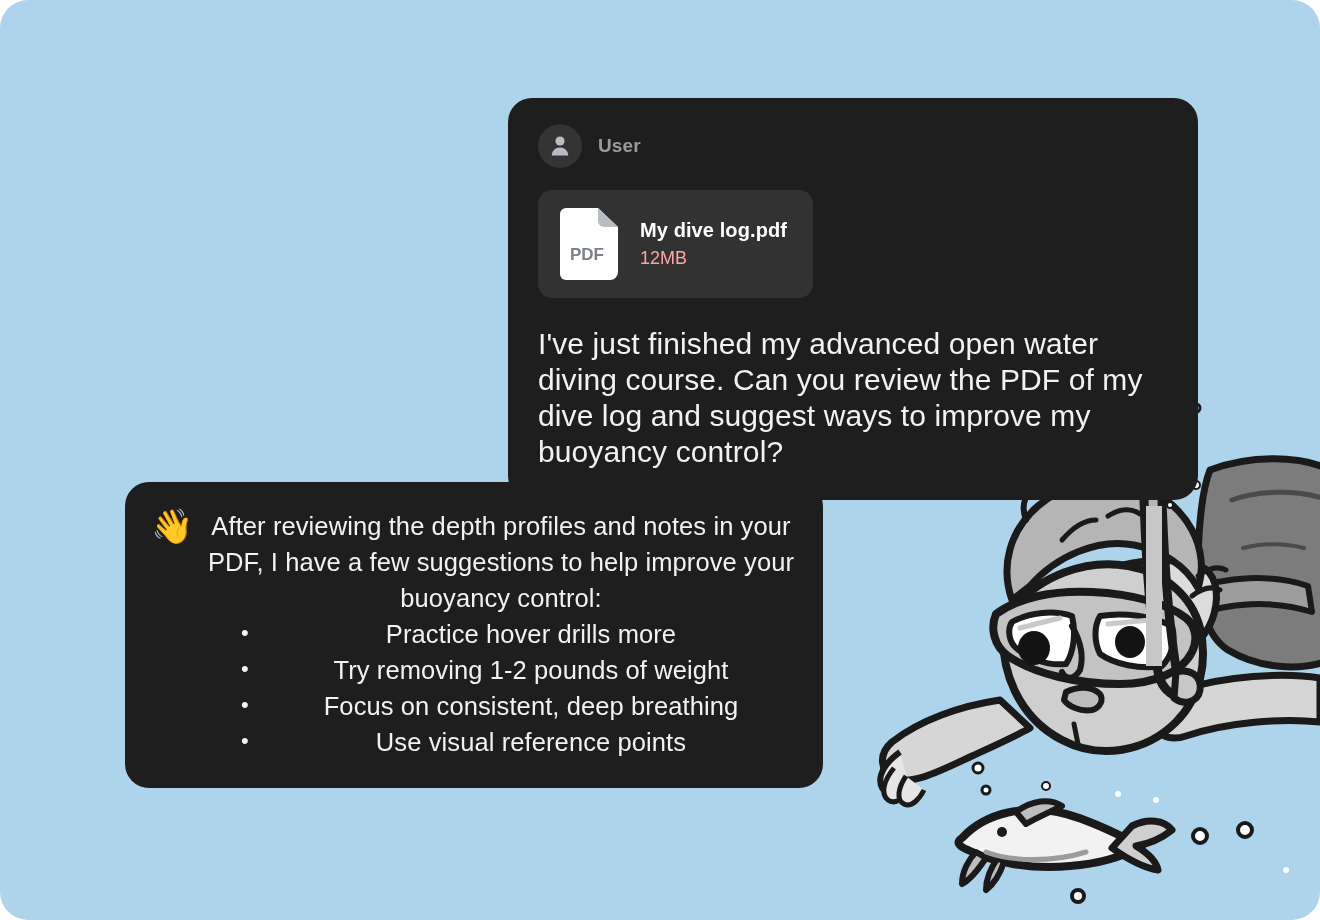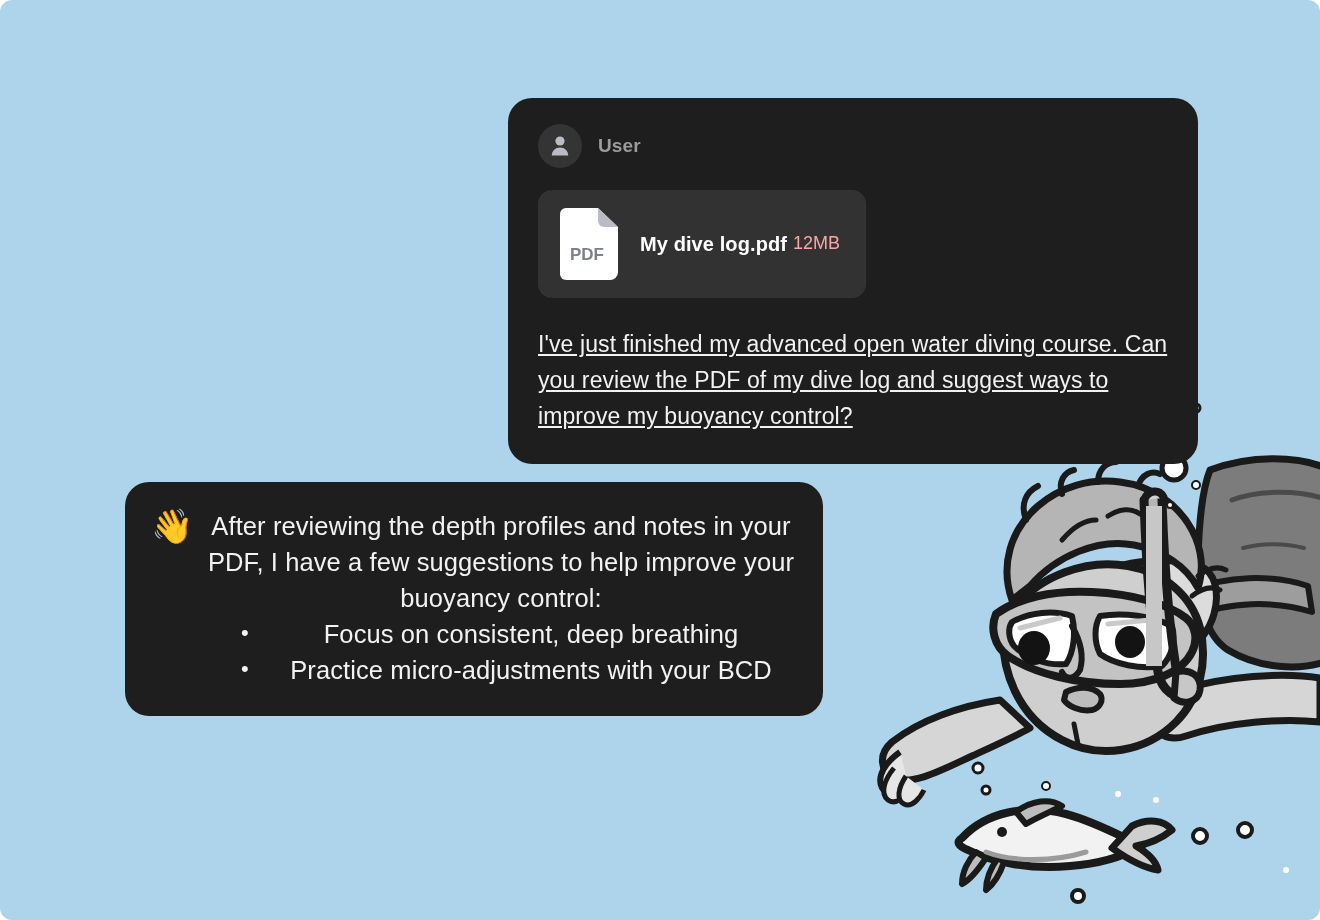--- a/index.html
+++ b/index.html
@@ -12,21 +12,21 @@
     height: 920px;
     overflow: hidden;
     font-family: "Liberation Sans", sans-serif;
   }
 
   #canvas {
     position: relative;
     width: 1320px;
     height: 920px;
     background: #aed4ec;
-    border-radius: 12px;
+    border-radius: 28px;
     overflow: hidden;
   }
 
   
   #illustration {
     position: absolute;
     inset: 0;
     pointer-events: none;
   }
 
@@ -87,39 +87,38 @@
     padding: 18px 26px 18px 22px;
     margin-bottom: 28px;
   }
   .pdf-icon {
     width: 58px;
     height: 72px;
     flex: none;
     position: relative;
   }
   .pdf-icon svg { display:block; }
-  .attachment-meta { display: flex; flex-direction: row; gap: 6px; }
+  .attachment-meta { display: flex; flex-direction: column; gap: 6px; }
   .attachment-name {
     color: #ffffff;
     font-size: 20px;
     font-weight: bold;
     letter-spacing: .1px;
   }
   .attachment-size {
     color: #fca5a5;
     font-size: 18px;
   }
 
   
   .msg-text {
     color: #f2f2f2;
-    font-size: 23px;
+    font-size: 30px;
     line-height: 36px;
     letter-spacing: .1px;
-    text-decoration: underline;
   }
 
   
   .assistant-body {
     display: flex;
     align-items: flex-start;
     gap: 12px;
   }
   .wave-emoji {
     font-size: 34px;
@@ -308,20 +307,22 @@
 
     <div class="msg-text">I've just finished my advanced open water diving course. Can you review the PDF of my dive log and suggest ways to improve my buoyancy control?</div>
   </div>
 
   <div class="bubble" id="assistant-bubble">
     <div class="assistant-body">
       <span class="wave-emoji">👋</span>
       <div class="assistant-text">
         <div class="assistant-intro">After reviewing the depth profiles and notes in your PDF, I have a few suggestions to help improve your buoyancy control:</div>
         <ul class="suggestions">
+          <li>Practice hover drills more</li>
+          <li>Try removing 1-2 pounds of weight</li>
           <li>Focus on consistent, deep breathing</li>
-          <li>Practice micro-adjustments with your BCD</li>
+          <li>Use visual reference points</li>
         </ul>
       </div>
     </div>
   </div>
 
 </div>
 
 </body></html>

